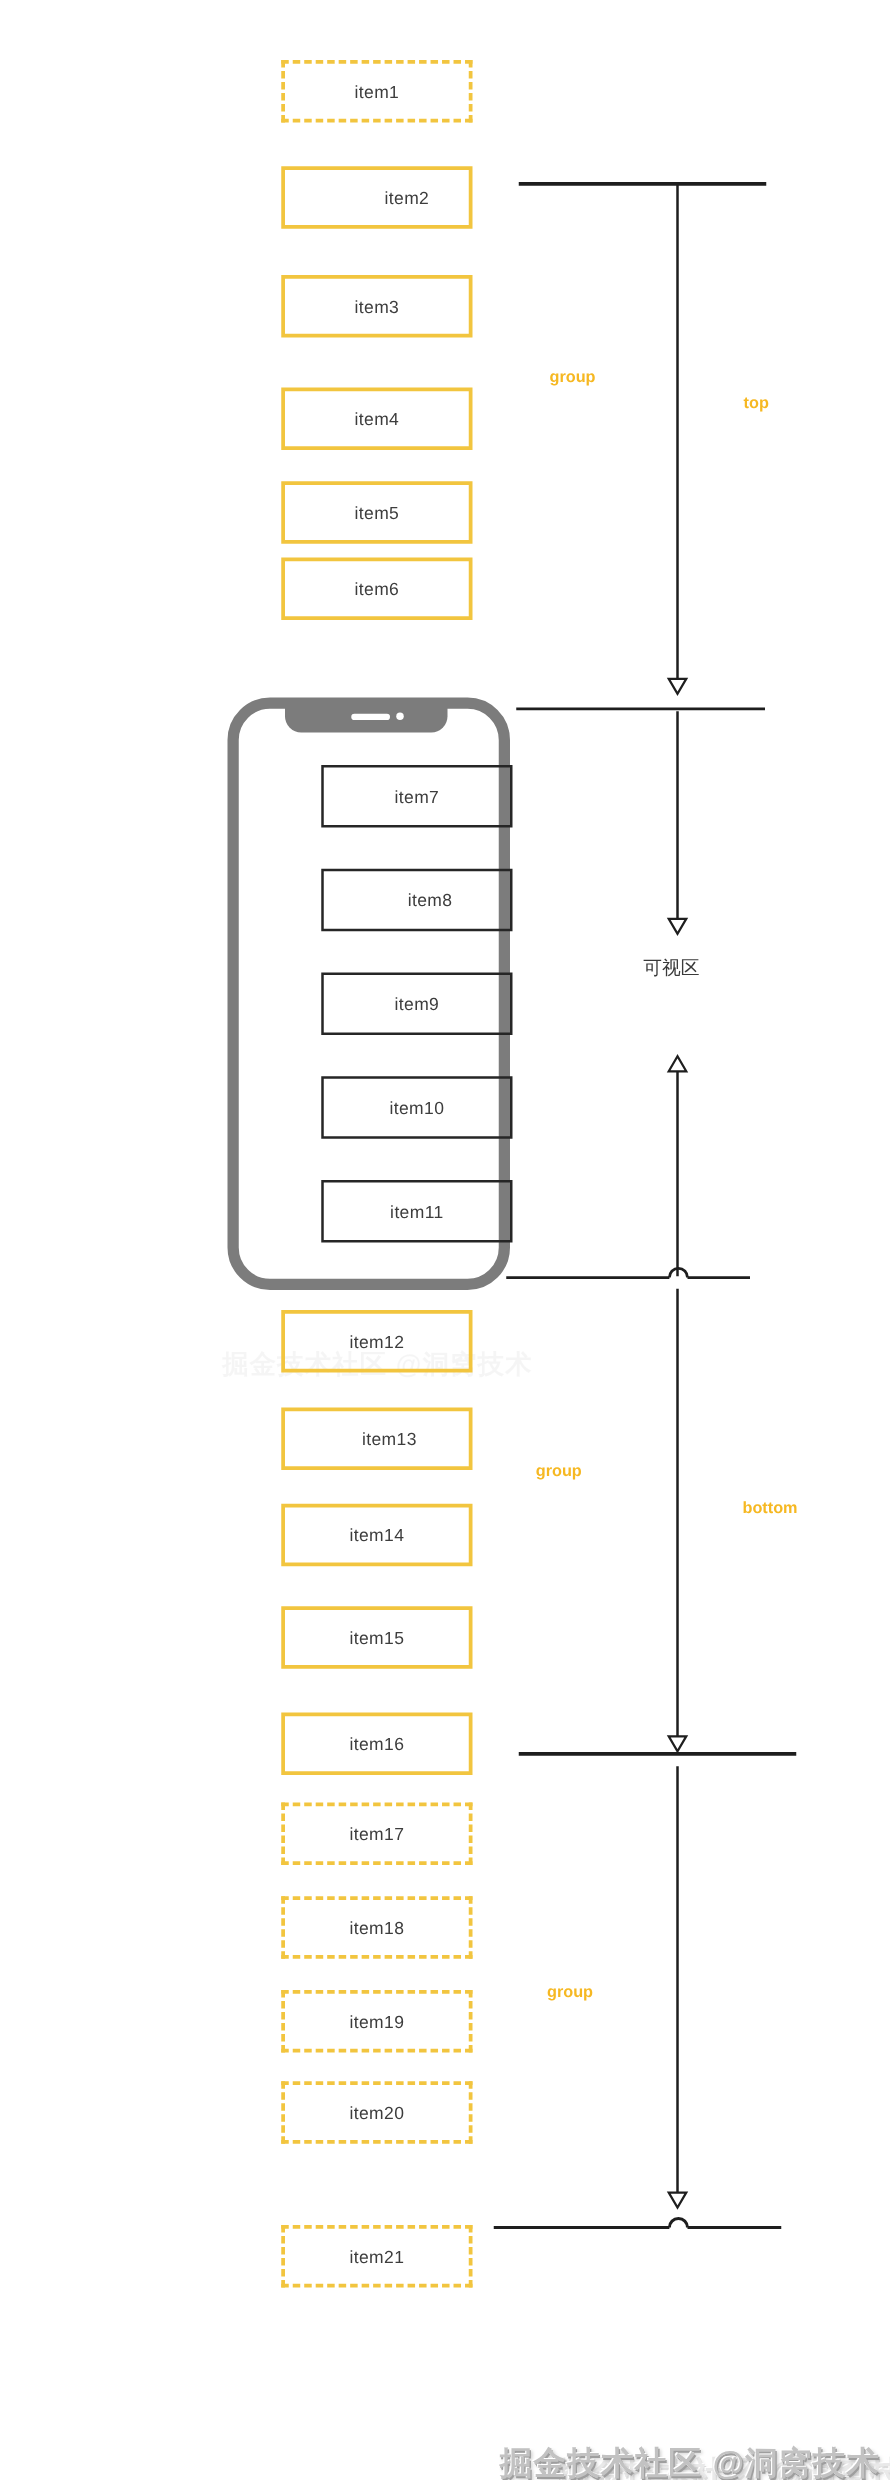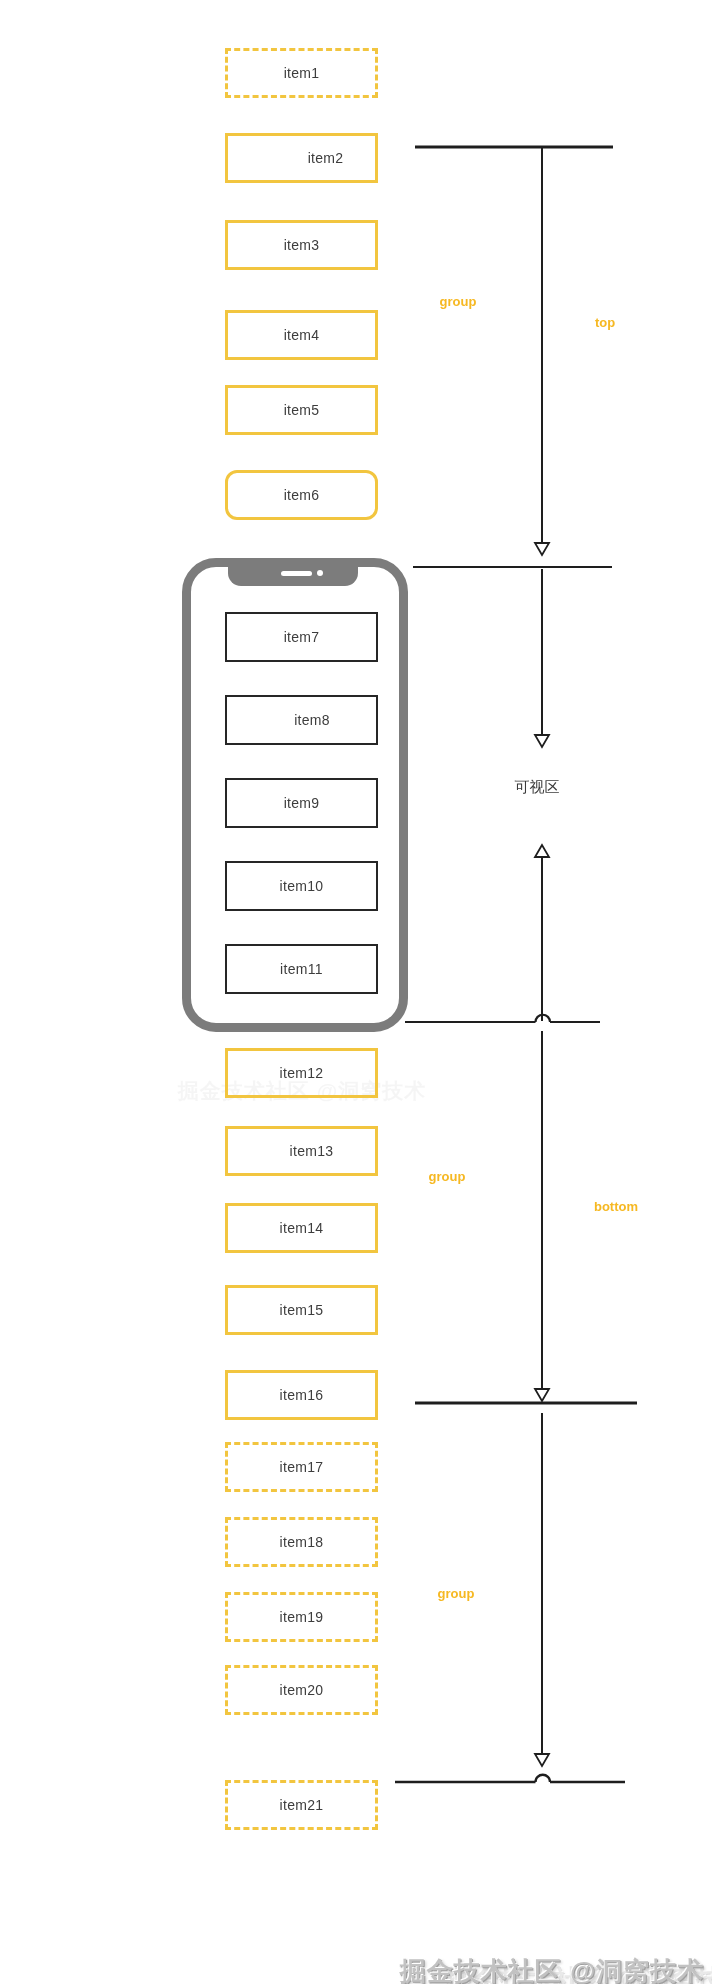--- a/index.html
+++ b/index.html
@@ -17,21 +17,21 @@
   }
   
   .item{
     position:absolute;left:225px;width:153px;height:50px;box-sizing:border-box;
     display:flex;align-items:center;justify-content:center;
     font-size:14px;color:var(--item-text);background:transparent;z-index:3;
     letter-spacing:.3px;
   }
   .item.placeholder{border:3px dashed var(--yellow);}
   .item.rendered{border:3px solid var(--yellow);}
-  .item.visible{border:2px solid #262626;}
+  .item.visible{border:2px solid #262626;margin-left:32px;}
   
   .phone{
     position:absolute;left:182px;top:558px;width:226px;height:474px;box-sizing:border-box;
     border:9px solid var(--phone-gray);border-radius:34px;background:#fff;z-index:1;
   }
   .notch{
     position:absolute;left:228px;top:560px;width:130px;height:26px;
     background:var(--phone-gray);border-radius:0 0 13px 13px;z-index:2;
   }
   .pill{
@@ -42,21 +42,21 @@
     position:absolute;left:317px;top:570px;width:6px;height:6px;border-radius:50%;
     background:#fff;z-index:3;
   }
   
   svg.measure{position:absolute;left:0;top:0;z-index:4;pointer-events:none;}
   .ln{stroke:var(--ink);fill:none;}
   .arrow{fill:#fff;stroke:var(--ink);stroke-width:1.8;stroke-linejoin:miter;}
   
   .lbl{position:absolute;transform:translate(-50%,-50%);white-space:nowrap;z-index:5;}
   .lbl.yellow{font-size:13px;font-weight:bold;color:var(--label-yellow);}
-  .lbl.dark{font-size:15px;color:#3A3A3A;margin-top:12px;}
+  .lbl.dark{font-size:15px;color:#3A3A3A;}
   
   .wm{
     position:absolute;transform:translate(-50%,-50%);white-space:nowrap;z-index:6;
     font-size:26px;font-weight:bold;color:var(--wm-gray);
     text-shadow:-1px -1px 0 #ffffff, 1px 1px 0 #9e9e9e, 2px 2px 3px rgba(0,0,0,.22);
     letter-spacing:1px;
     margin-top:24px;
   }
   .wm.ghost{opacity:.35;z-index:5;}
   .wm.mid{font-size:21px;opacity:.05;color:#555;text-shadow:none;z-index:0;}
@@ -72,21 +72,21 @@
   <div class="notch"></div>
   <div class="pill"></div>
   <div class="dot"></div>
 
   <div id="items">
       <div class="item placeholder" style="top: 48px;">item1</div>
       <div class="item rendered" style="top: 133px; padding-left: 48px;">item2</div>
       <div class="item rendered" style="top: 220px;">item3</div>
       <div class="item rendered" style="top: 310px;">item4</div>
       <div class="item rendered" style="top: 385px;">item5</div>
-      <div class="item rendered" style="top: 470px; border-radius: 12px;">item6</div>
+      <div class="item rendered" style="top: 446px;">item6</div>
       <div class="item visible" style="top: 612px;">item7</div>
       <div class="item visible" style="top: 695px; padding-left: 21px;">item8</div>
       <div class="item visible" style="top: 778px;">item9</div>
       <div class="item visible" style="top: 861px;">item10</div>
       <div class="item visible" style="top: 944px;">item11</div>
       <div class="item rendered" style="top: 1048px;">item12</div>
       <div class="item rendered" style="top: 1126px; padding-left: 20px;">item13</div>
       <div class="item rendered" style="top: 1203px; text-align: right;">item14</div>
       <div class="item rendered" style="top: 1285px;">item15</div>
       <div class="item rendered" style="top: 1370px;">item16</div>

